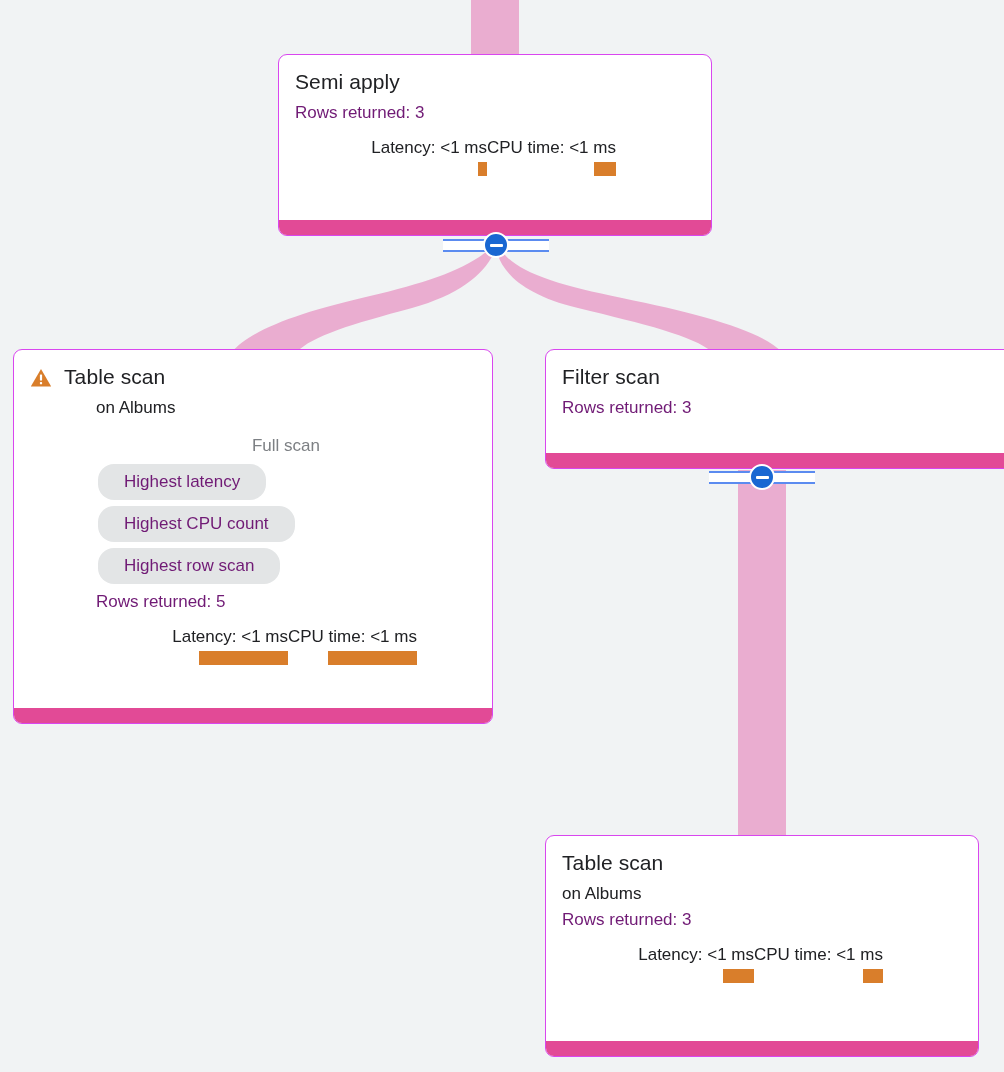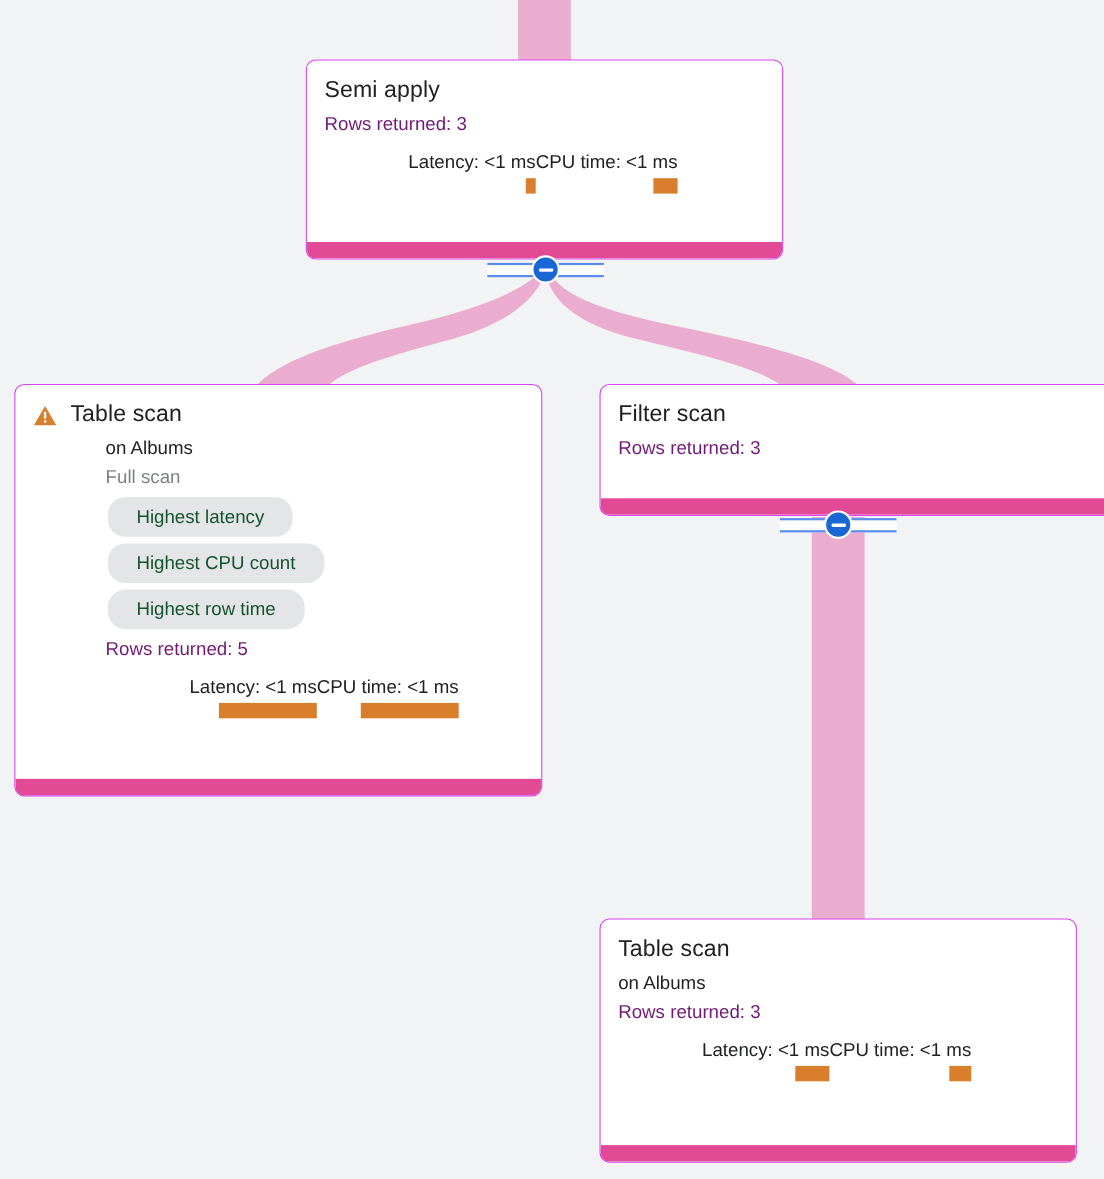--- a/index.html
+++ b/index.html
@@ -79,40 +79,41 @@
   }
 
   .node-sub {
     font-size: 17px;
     line-height: 24px;
     color: #202124;
     margin-top: 6px;
   }
   .node-sub.muted {
     color: #7d8084;
-    margin-top: 2px;
+    margin-top: 14px;
+    text-align: center;
   }
   .node-rows {
     font-size: 17px;
     line-height: 24px;
     color: #701a75;
     margin-top: 6px;
   }
 
   .chips {
     margin-top: 6px;
     display: flex;
     flex-direction: column;
     align-items: flex-start;
     gap: 6px;
     padding-left: 2px;
   }
   .chip {
     background: #e3e5e6;
-    color: #14532d;
+    color: #701a75;
     font-size: 17px;
     line-height: 20px;
     border-radius: 16px;
     padding: 8px 26px;
     white-space: nowrap;
   }
 
   .metrics {
     margin-top: 12px;
     display: flex;
@@ -240,21 +241,21 @@
           <rect x="9.9" y="14.1" width="2.2" height="2.2" rx="0.6" fill="#ffffff"></rect>
         </svg>
         <div class="node-title">Table scan</div>
       </div>
       <div style="padding-left:66px; display:flex; flex-direction:column;">
         <div class="node-sub">on Albums</div>
         <div class="node-sub muted">Full scan</div>
         <div class="chips">
           <div class="chip">Highest latency</div>
           <div class="chip">Highest CPU count</div>
-          <div class="chip">Highest row time</div>
+          <div class="chip">Highest row scan</div>
         </div>
         <div class="node-rows">Rows returned: 5</div>
         <div class="metrics">
           <div class="metric" style="width:192px;">
             <div class="metric-label">Latency: &lt;1 ms</div>
             <div class="metric-bar" style="width:89px;"></div>
           </div>
           <div class="metric">
             <div class="metric-label">CPU time: &lt;1 ms</div>
             <div class="metric-bar" style="width:89px;"></div>

